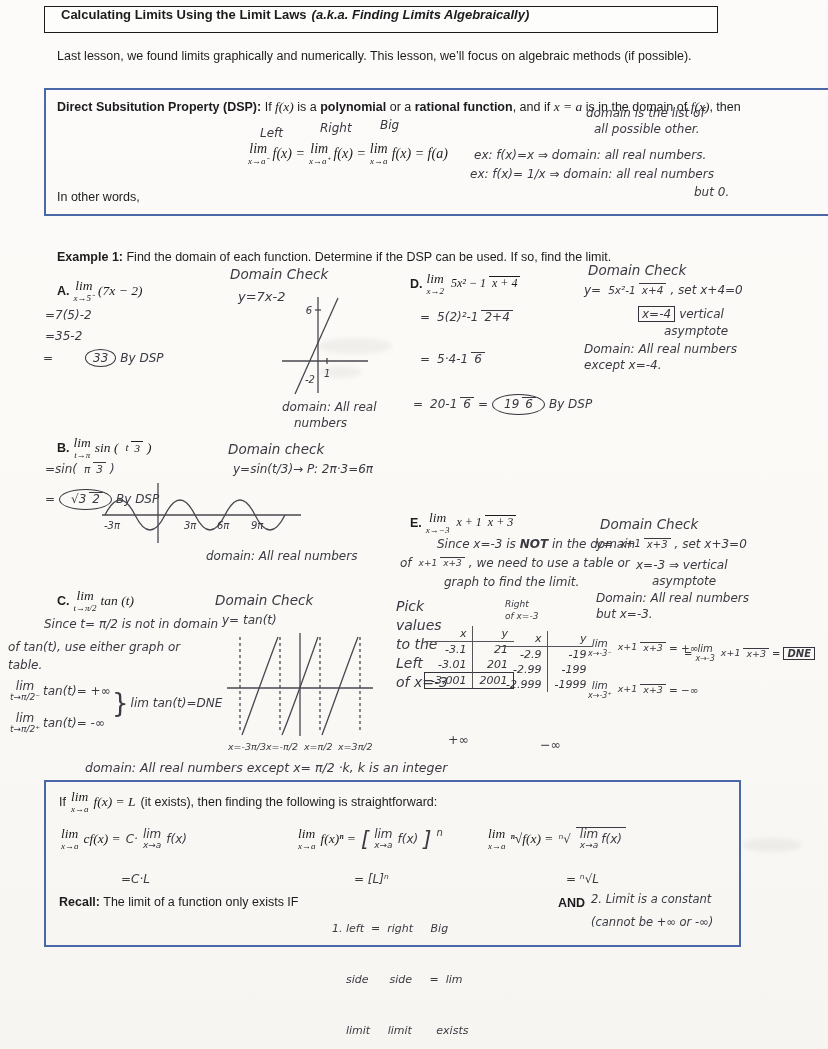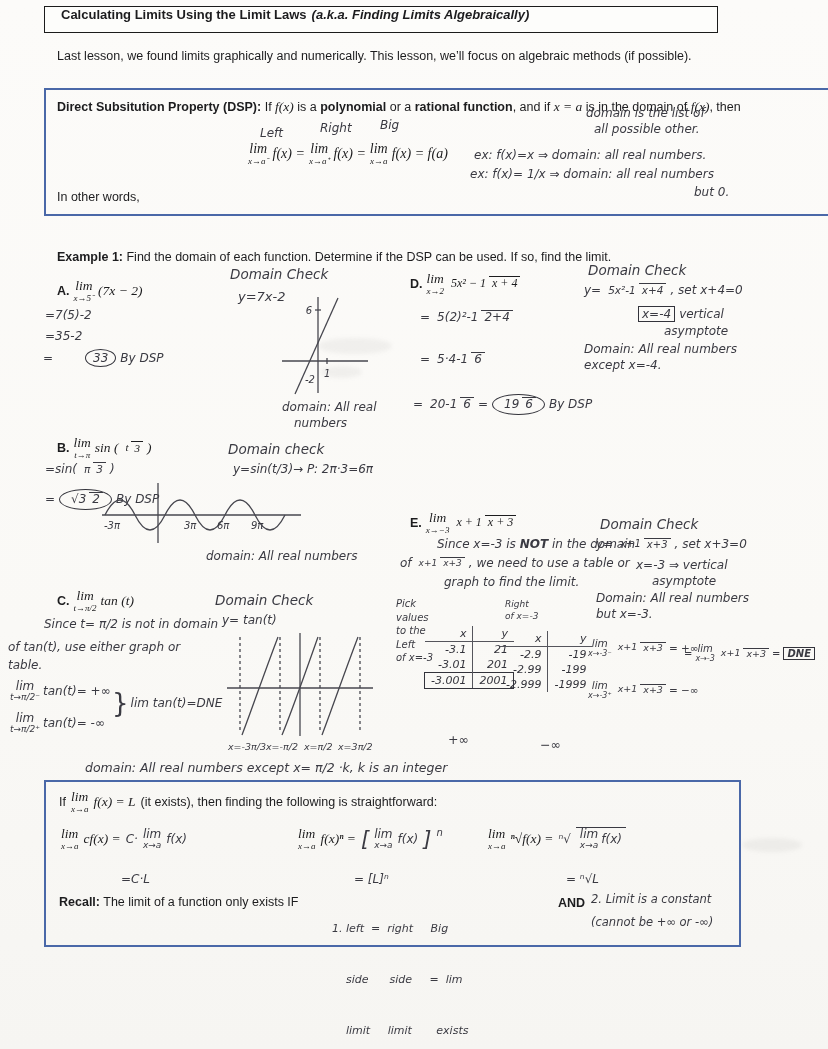--- a/index.html
+++ b/index.html
@@ -236,21 +236,21 @@
   </div>
   <div class="abs row hw" style="left:400px; top:556px;">
     <span>of</span>
     <span class="frac" style="font-size:9px;">
         <span class="n">x+1</span>
         <span class="d">x+3</span>
       </span>
     <span>, we need to use a table or</span>
   </div>
   <div class="abs hw" style="left:400px; top:575px;margin-left:44px;">graph to find the limit.</div>
-  <div class="abs hw" style="left:396px; top:597px; font-size:10px; line-height:1.35; font-style:italic;">
+  <div class="abs hw" style="left:396px; top:597px; font-size:14px; line-height:1.35; font-style:italic;">
     <div>Pick</div>
     <div>values</div>
     <div>to the</div>
     <div>Left</div>
     <div>of x=-3</div>
   </div>
   <div class="abs hw" style="left:505px; top:598px; font-size:9px; line-height:1.35;">
     <div>Right</div>
     <div>of x=-3</div>
   </div>

